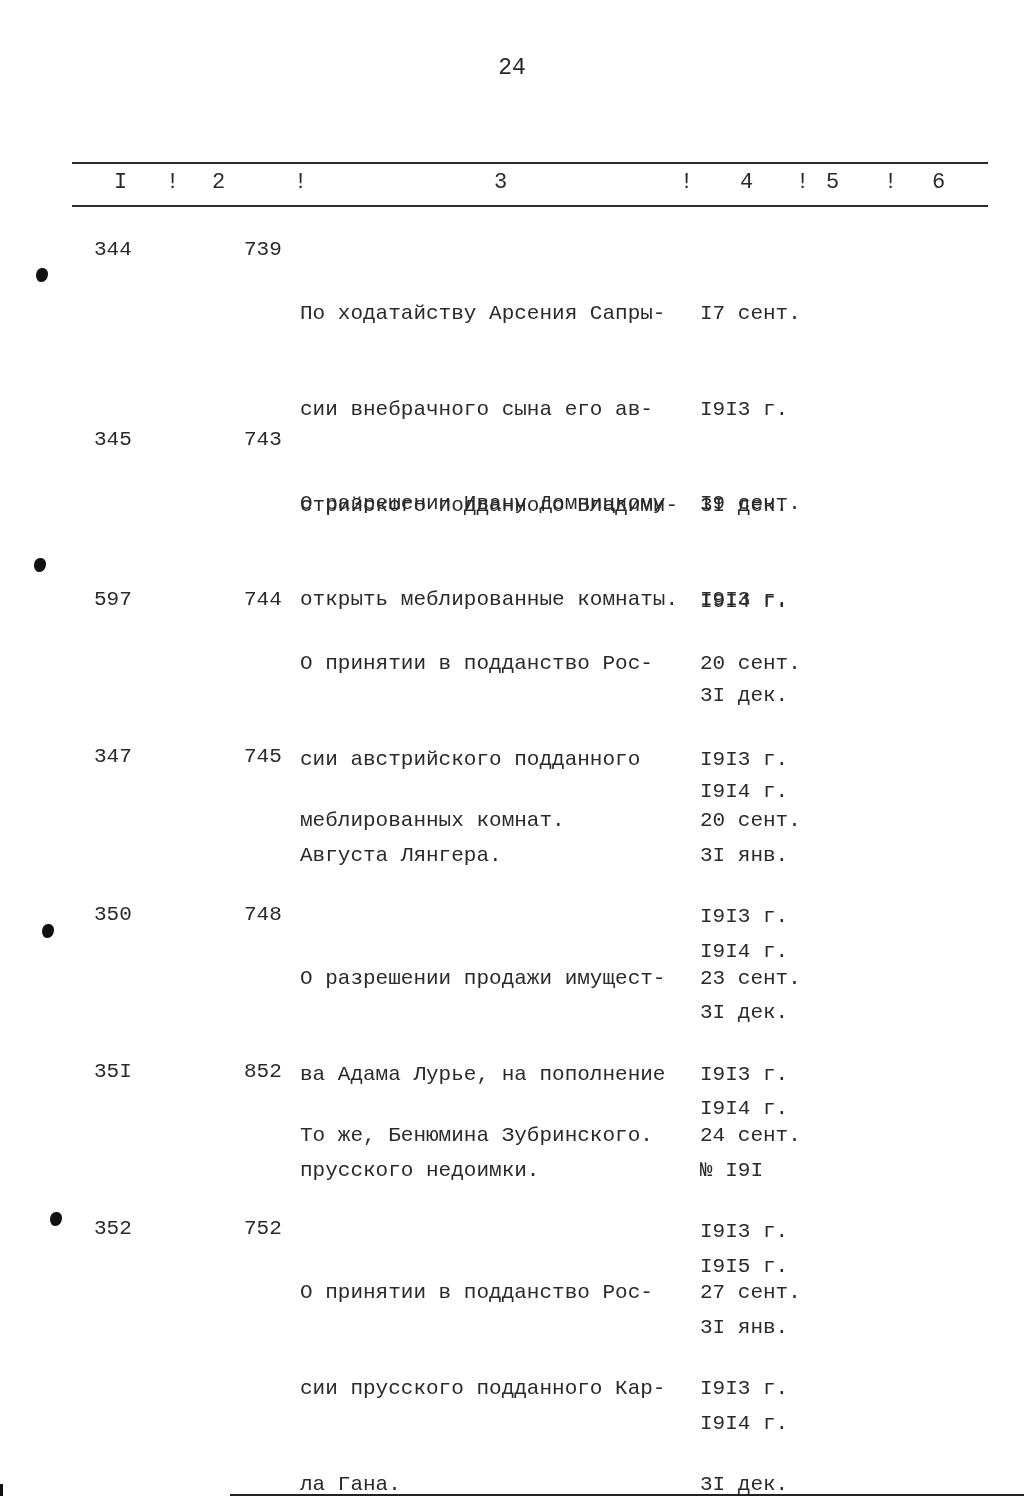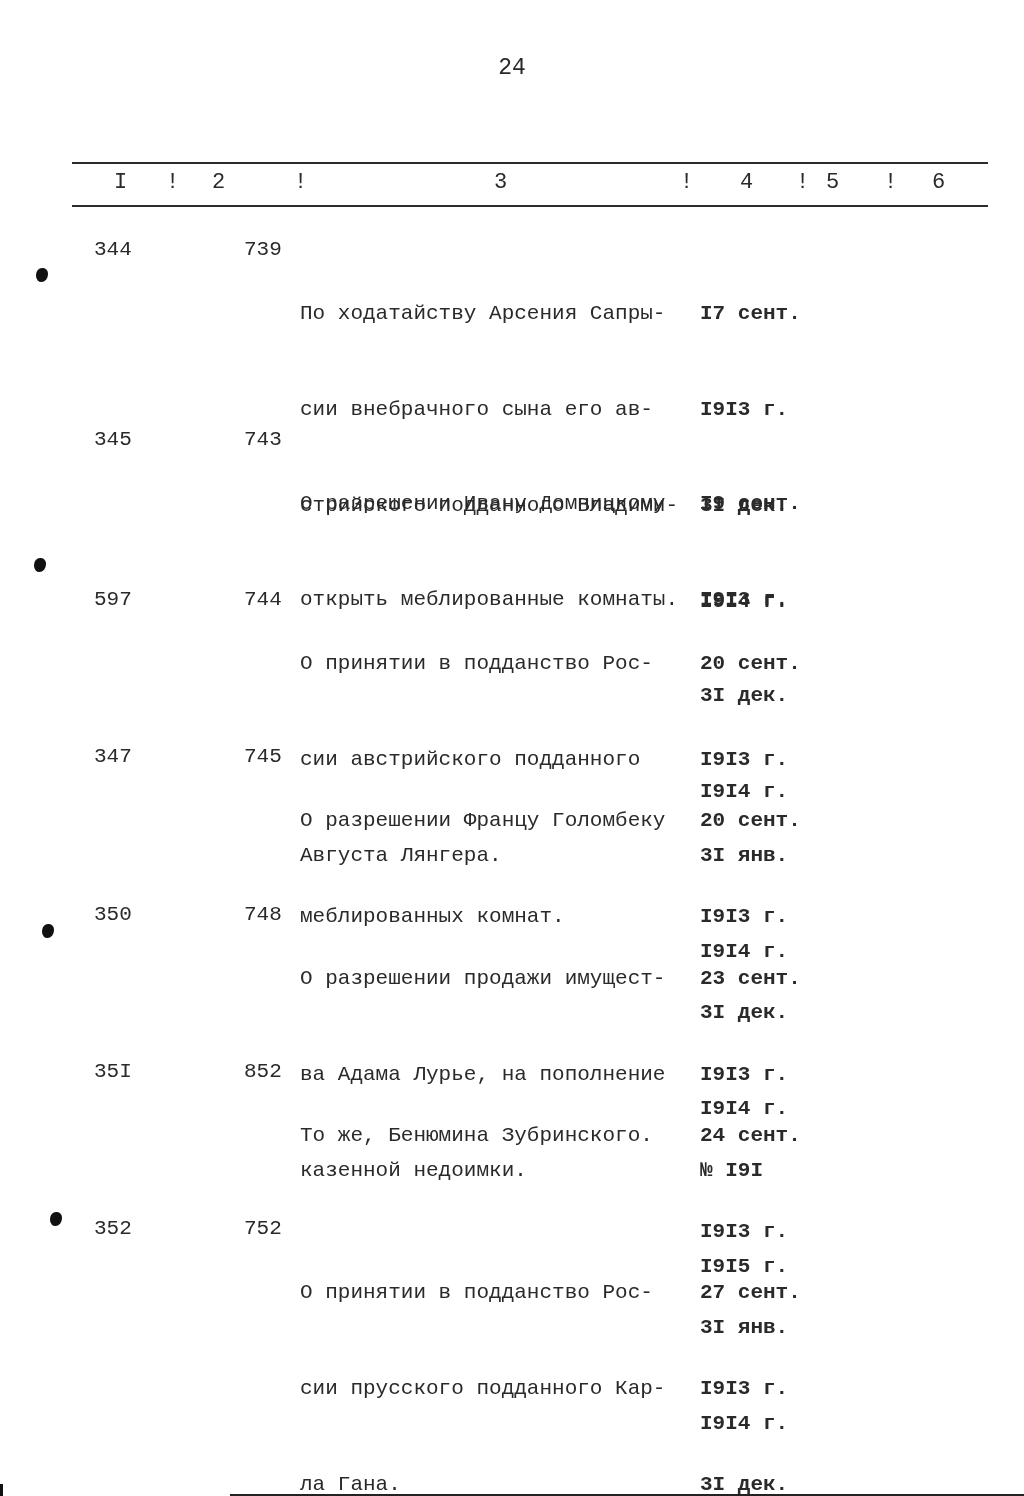--- a/index.html
+++ b/index.html
@@ -9,21 +9,21 @@
   }
   .page-number { position:absolute; top:55px; left:0; width:1024px; text-align:center; font-size:23px; }
   .rule { position:absolute; left:72px; width:916px; height:2px; background:#2b2b2b; }
   .rule.top { top:162px; }
   .rule.bottom { top:205px; }
   .hdr { position:absolute; top:170px; font-size:22px; }
   .row { position:absolute; left:0; width:1024px; font-size:21px; line-height:32px; }
   .c1 { position:absolute; left:94px; }
   .c2 { position:absolute; left:200px;margin-left:44px; }
   .c3 { position:absolute; left:300px; white-space:pre; }
-  .c4 { position:absolute; left:700px; white-space:pre;font-weight:bold; }
+  .c4 { position:absolute; left:700px; white-space:pre; }
   .line { display:block; height:32px; }
   .blot { position:absolute; width:12px; height:14px; background:#111; border-radius:50% 40% 55% 45%; }
   .edge { position:absolute; left:0; top:1484px; width:1024px; height:12px; }
   .edge .dark { position:absolute; left:230px; right:0; top:10px; height:2px; background:#222; }
   .edge .leftbar { position:absolute; left:0; top:0; width:3px; height:12px; background:#111; }
 </style>
 </head>
 <body>
 
 <div class="page-number">24</div>
@@ -88,38 +88,37 @@
     <span class="line">I9I3 г.</span>
     <span class="line">3I янв.</span>
     <span class="line">I9I4 г.</span>
   </span>
 </div>
 
 <div class="row" style="top:741px">
   <span class="c1">347</span>
   <span class="c2">745</span>
   <span class="c3">
-    <span class="line">О разрешении Францу Голомбеку</span>
     <span class="line">меблированных комнат.</span>
   </span>
   <span class="c4">
     <span class="line">20 сент.</span>
     <span class="line">I9I3 г.</span>
     <span class="line">3I дек.</span>
     <span class="line">I9I4 г.</span>
   </span>
 </div>
 
 <div class="row" style="top:899px">
   <span class="c1">350</span>
   <span class="c2">748</span>
   <span class="c3">
     <span class="line">О разрешении продажи имущест-</span>
     <span class="line">ва Адама Лурье, на пополнение</span>
-    <span class="line">казенной недоимки.</span>
+    <span class="line">прусского недоимки.</span>
   </span>
   <span class="c4">
     <span class="line">23 сент.</span>
     <span class="line">I9I3 г.</span>
     <span class="line">№ I9I</span>
     <span class="line">I9I5 г.</span>
   </span>
 </div>
 
 <div class="row" style="top:1056px">

